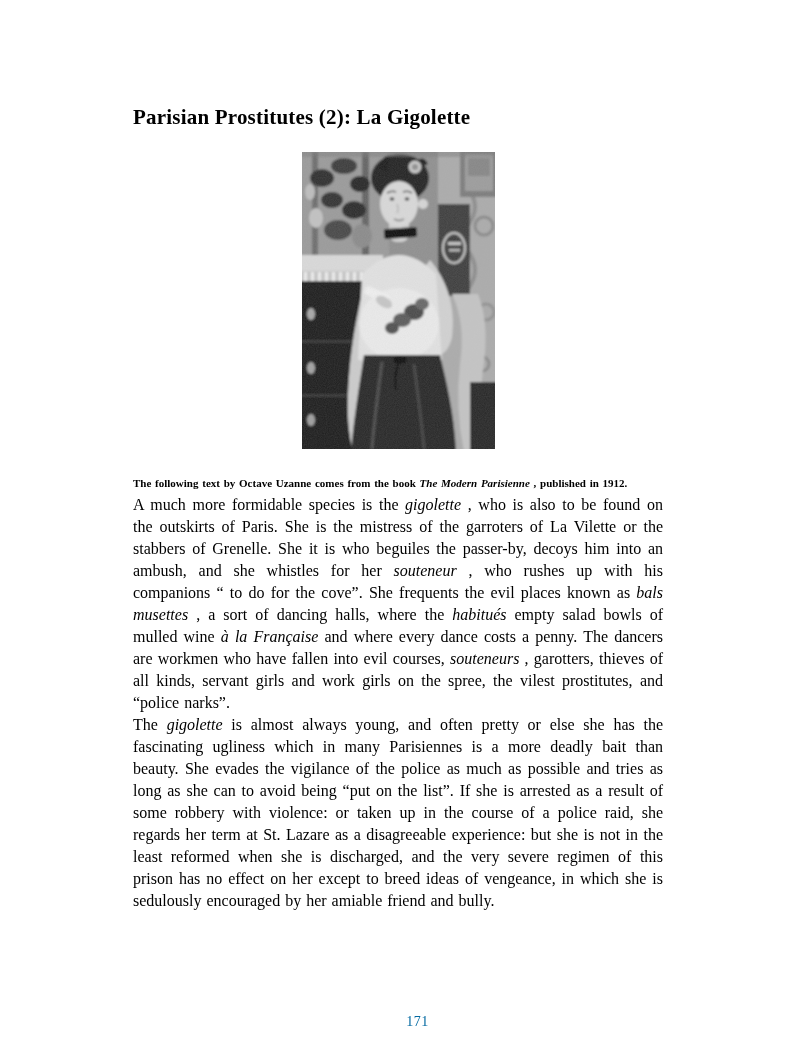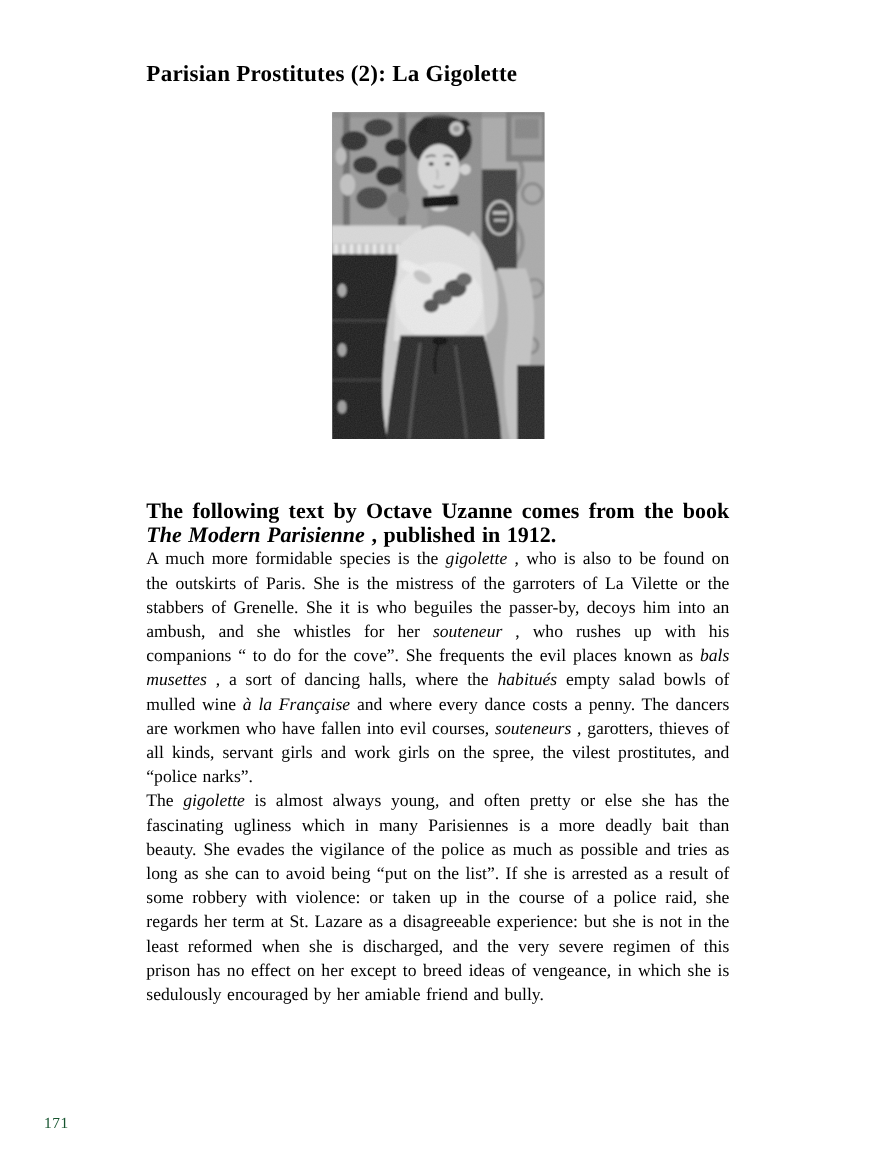--- a/index.html
+++ b/index.html
@@ -15,57 +15,57 @@
   .page {
     width: 795px;
     height: 1063px;
     background: #ffffff;
     position: relative;
   }
   .content {
     padding: 0 132px 0 133px;
   }
   h1.doc-title {
-    padding-top: 54px;
+    padding-top: 104px;
     font-size: 21px;
     line-height: 1.25;
     font-weight: bold;
     letter-spacing: 0.2px;
   }
   figure.photo-wrap {
     width: 193px;
     height: 297px;
     margin: 22px auto 0 auto;
     overflow: hidden;
     background: #8f8f8f;
   }
   p.intro {
-    margin-top: 55px;
-    font-size: 20px;
+    margin-top: 23px;
+    font-size: 11px;
     line-height: 22px;
     font-weight: bold;
     text-align: justify;
     word-spacing: 1px;
   }
   p.body-para {
     font-size: 16px;
     line-height: 22px;
     text-align: justify;
     word-spacing: 1px;
   }
   .seg-normal { font-style: normal; }
   .seg-italic { font-style: italic; }
   footer.page-number {
     position: absolute;
     left: 0;
     right: 0;
     top: 1014px;
-    text-align: left;
+    text-align: center;
     font-size: 14px;
-    color: #14532d;
+    color: #0369a1;
     letter-spacing: 0.5px;
     padding-left: 40px;
   }
 </style>
 </head>
 <body>
 
 <div class="page">
   <div class="content">
 

